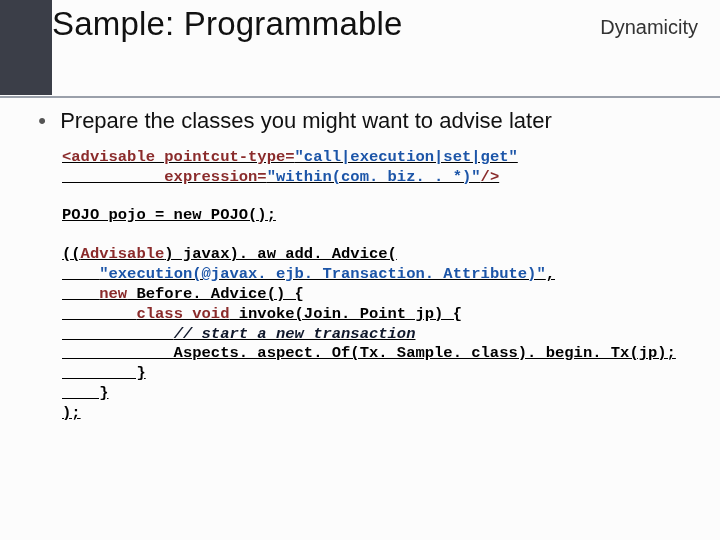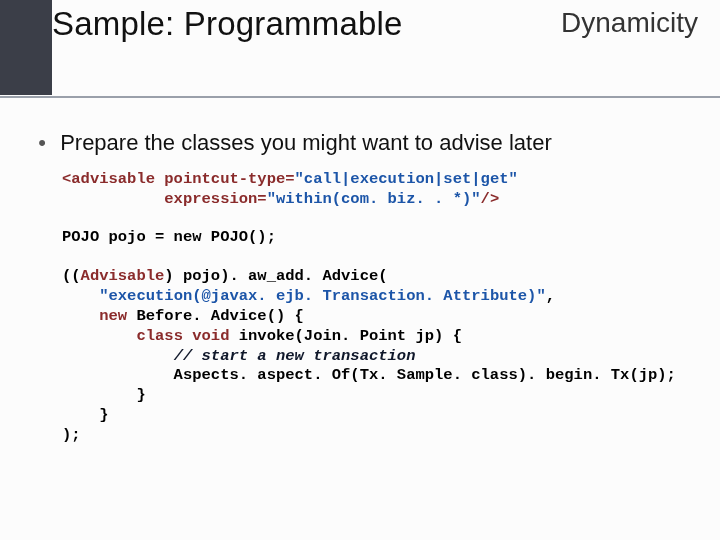--- a/index.html
+++ b/index.html
@@ -30,55 +30,56 @@
     justify-content: space-between;
   }
   .title {
     font-size: 33px;
     line-height: 1.12;
     color: #111;
     font-weight: 400;
     letter-spacing: 0.2px;
   }
   .subtitle {
-    font-size: 28px;
+    font-size: 20px;
     color: #333;
     padding-bottom: 4px;
     padding-right: 2px;
   }
   .divider {
     position: absolute;
     left: 0; right: 0;
     top: 96px;
     height: 2px;
     background: #9aa0aa;
   }
   .body {
     position: absolute;
-    left: 30px; right: 20px; top: 122px;
+    left: 30px; right: 20px; top: 100px;
   }
   .bullet {
     font-size: 22px;
     color: #111;
     margin: 8px 0 14px 0;
   }
   .bullet .dot {
     display: inline-block;
     width: 24px;
     text-align: center;
     color: #555;
   }
   .code {
     font-family: "Courier New", Courier, monospace;
     font-weight: bold;
     font-size: 15.5px;
     line-height: 1.28;
     white-space: pre;
     margin-left: 32px;
     margin-bottom: 18px;
+    text-decoration: underline;
   }
   .hl-keyword { color: #8a2b2b; }
   .hl-string  { color: #1c55a8; }
   .hl-comment { color: #0f172a; font-style: italic; }
 </style>
 </head>
 <body>
 
 <div class="slide">
   <div class="side-bar"></div>
@@ -98,21 +99,21 @@
       <span class="dot">•</span>
       <span>Prepare the classes you might want to advise later</span>
     </div>
 
     <div class="code"><span class="hl-keyword">&lt;advisable pointcut-type=</span><span class="hl-string">"call|execution|set|get"</span>
 <span class="hl-keyword">           expression=</span><span class="hl-string">"within(com. biz. . *)"</span><span class="hl-keyword">/&gt;</span></div>
 
 
     <div class="code"><span>POJO pojo = new POJO();</span>
 <span></span>
-<span>((</span><span class="hl-keyword">Advisable</span><span>) pojo). aw_add. Advice(</span>
+<span>((</span><span class="hl-keyword">Advisable</span><span>) javax). aw_add. Advice(</span>
 <span>    </span><span class="hl-string">"execution(@javax. ejb. Transaction. Attribute)"</span><span>,</span>
 <span>    </span><span class="hl-keyword">new</span><span> Before. Advice() {</span>
 <span>        </span><span class="hl-keyword">class void</span><span> invoke(Join. Point jp) {</span>
 <span>            </span><span class="hl-comment">// start a new transaction</span>
 <span>            Aspects. aspect. Of(Tx. Sample. class). begin. Tx(jp);</span>
 <span>        }</span>
 <span>    }</span>
 <span>);</span></div>
 
   </div>

